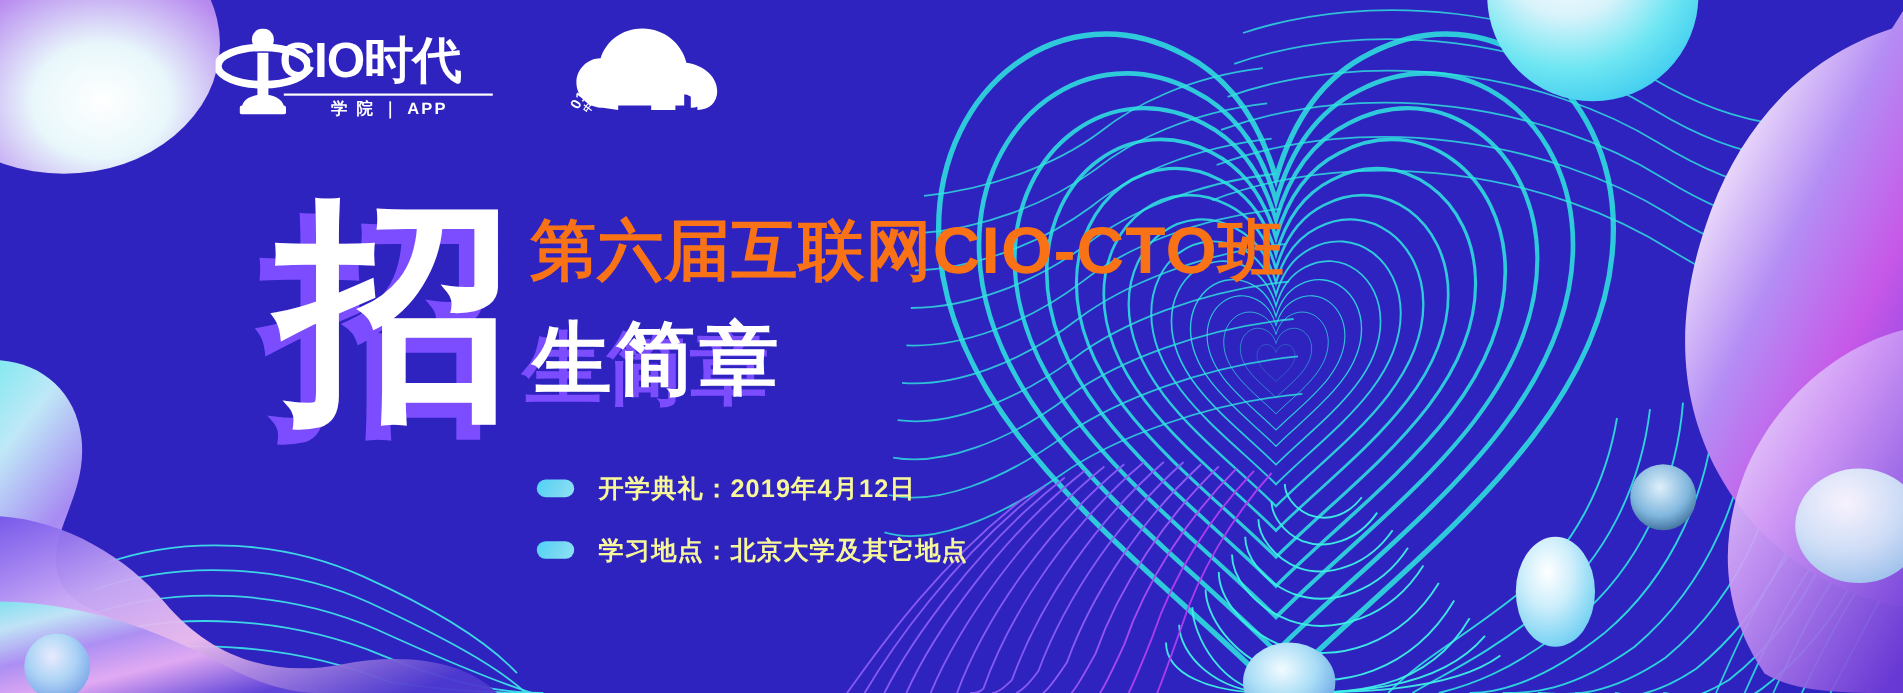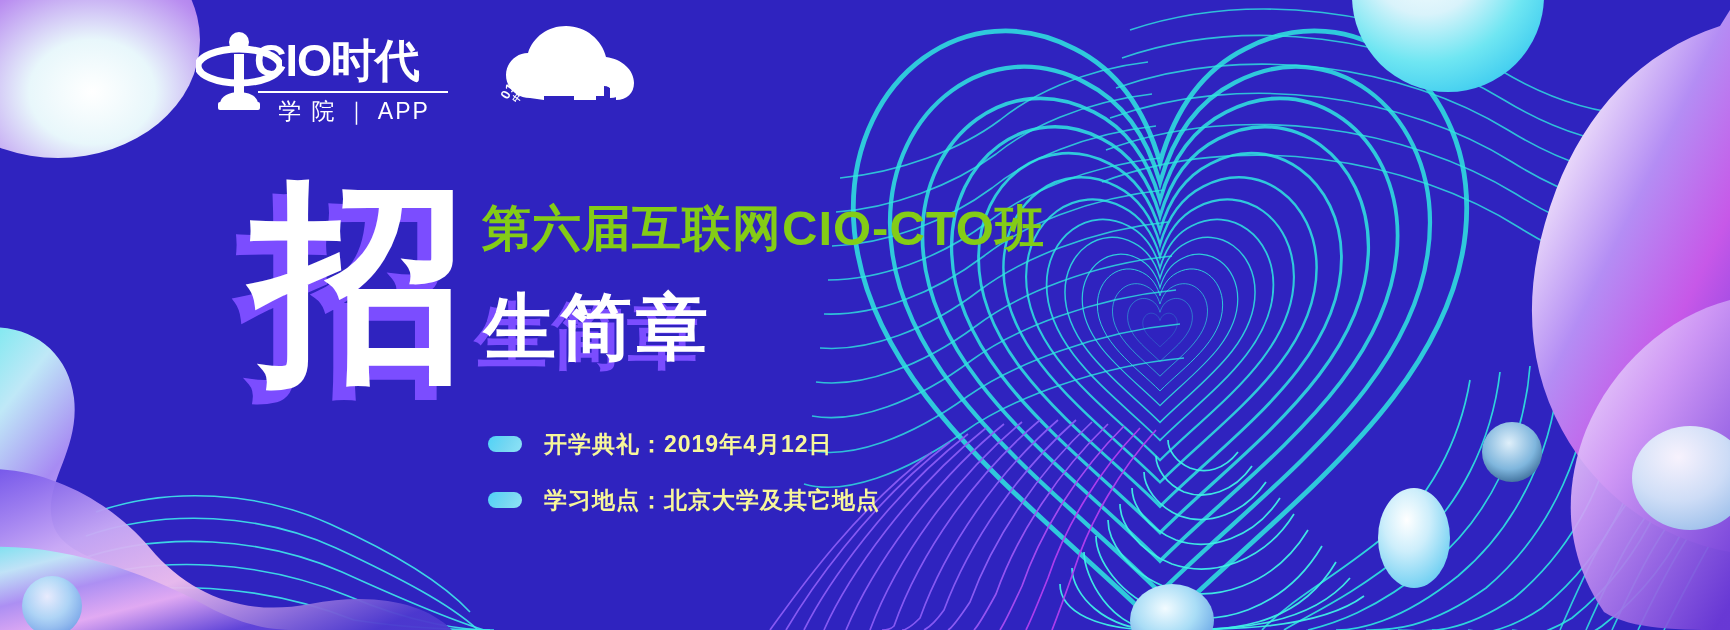--- a/index.html
+++ b/index.html
@@ -8,51 +8,51 @@
     width:1730px;height:630px;
     overflow:hidden;
     background:#2f23bf;
     font-family:"Liberation Sans","DejaVu Sans",sans-serif;
     user-select:none;
   }
   .layer{position:absolute;inset:0;}
   svg.layer{display:block;}
 
   
-  #logo-row{position:absolute;left:196px;top:22px;display:flex;align-items:flex-end;gap:44px;}
+  #logo-row{position:absolute;left:196px;top:22px;display:flex;align-items:flex-start;gap:62px;}
   #cio-logo{position:relative;width:256px;height:100px;}
   #cio-logo .mark{position:absolute;left:0;top:4px;width:86px;height:78px;}
   #cio-logo .wordmark{
     position:absolute;left:58px;top:10px;
     color:#ffffff;font-size:45px;font-weight:bold;letter-spacing:-1px;
     line-height:1;white-space:nowrap;
   }
   #cio-logo .rule{
     position:absolute;left:62px;top:63px;width:190px;height:2px;background:#ffffff;
   }
   #cio-logo .sub{
     position:absolute;left:62px;top:68px;width:192px;
-    color:#ffffff;font-size:23px;font-weight:normal;
+    color:#ffffff;font-size:15px;font-weight:bold;
     text-align:center;letter-spacing:2px;white-space:nowrap;
   }
   #alliance-logo{position:relative;width:150px;height:106px;}
 
   
   #headline{position:absolute;left:252px;top:175px;width:900px;height:230px;}
   #zhao{
     position:absolute;left:0px;top:0px;
     font-size:215px;line-height:215px;font-weight:bold;
     color:#ffffff;
     text-shadow:-14px 14px 0 #7b4dff;
     white-space:nowrap;
   }
   #line1{
     position:absolute;left:230px;top:22px;
-    font-size:49px;line-height:62px;font-weight:bold;
-    color:#84cc16;
+    font-size:60px;line-height:62px;font-weight:bold;
+    color:#f97316;
     letter-spacing:1px;white-space:nowrap;
   }
   #line2{
     position:absolute;left:232px;top:110px;
     font-size:72px;line-height:84px;font-weight:bold;
     color:#ffffff;
     text-shadow:-9px 9px 0 #7b4dff;
     letter-spacing:4px;white-space:nowrap;
   }
 

